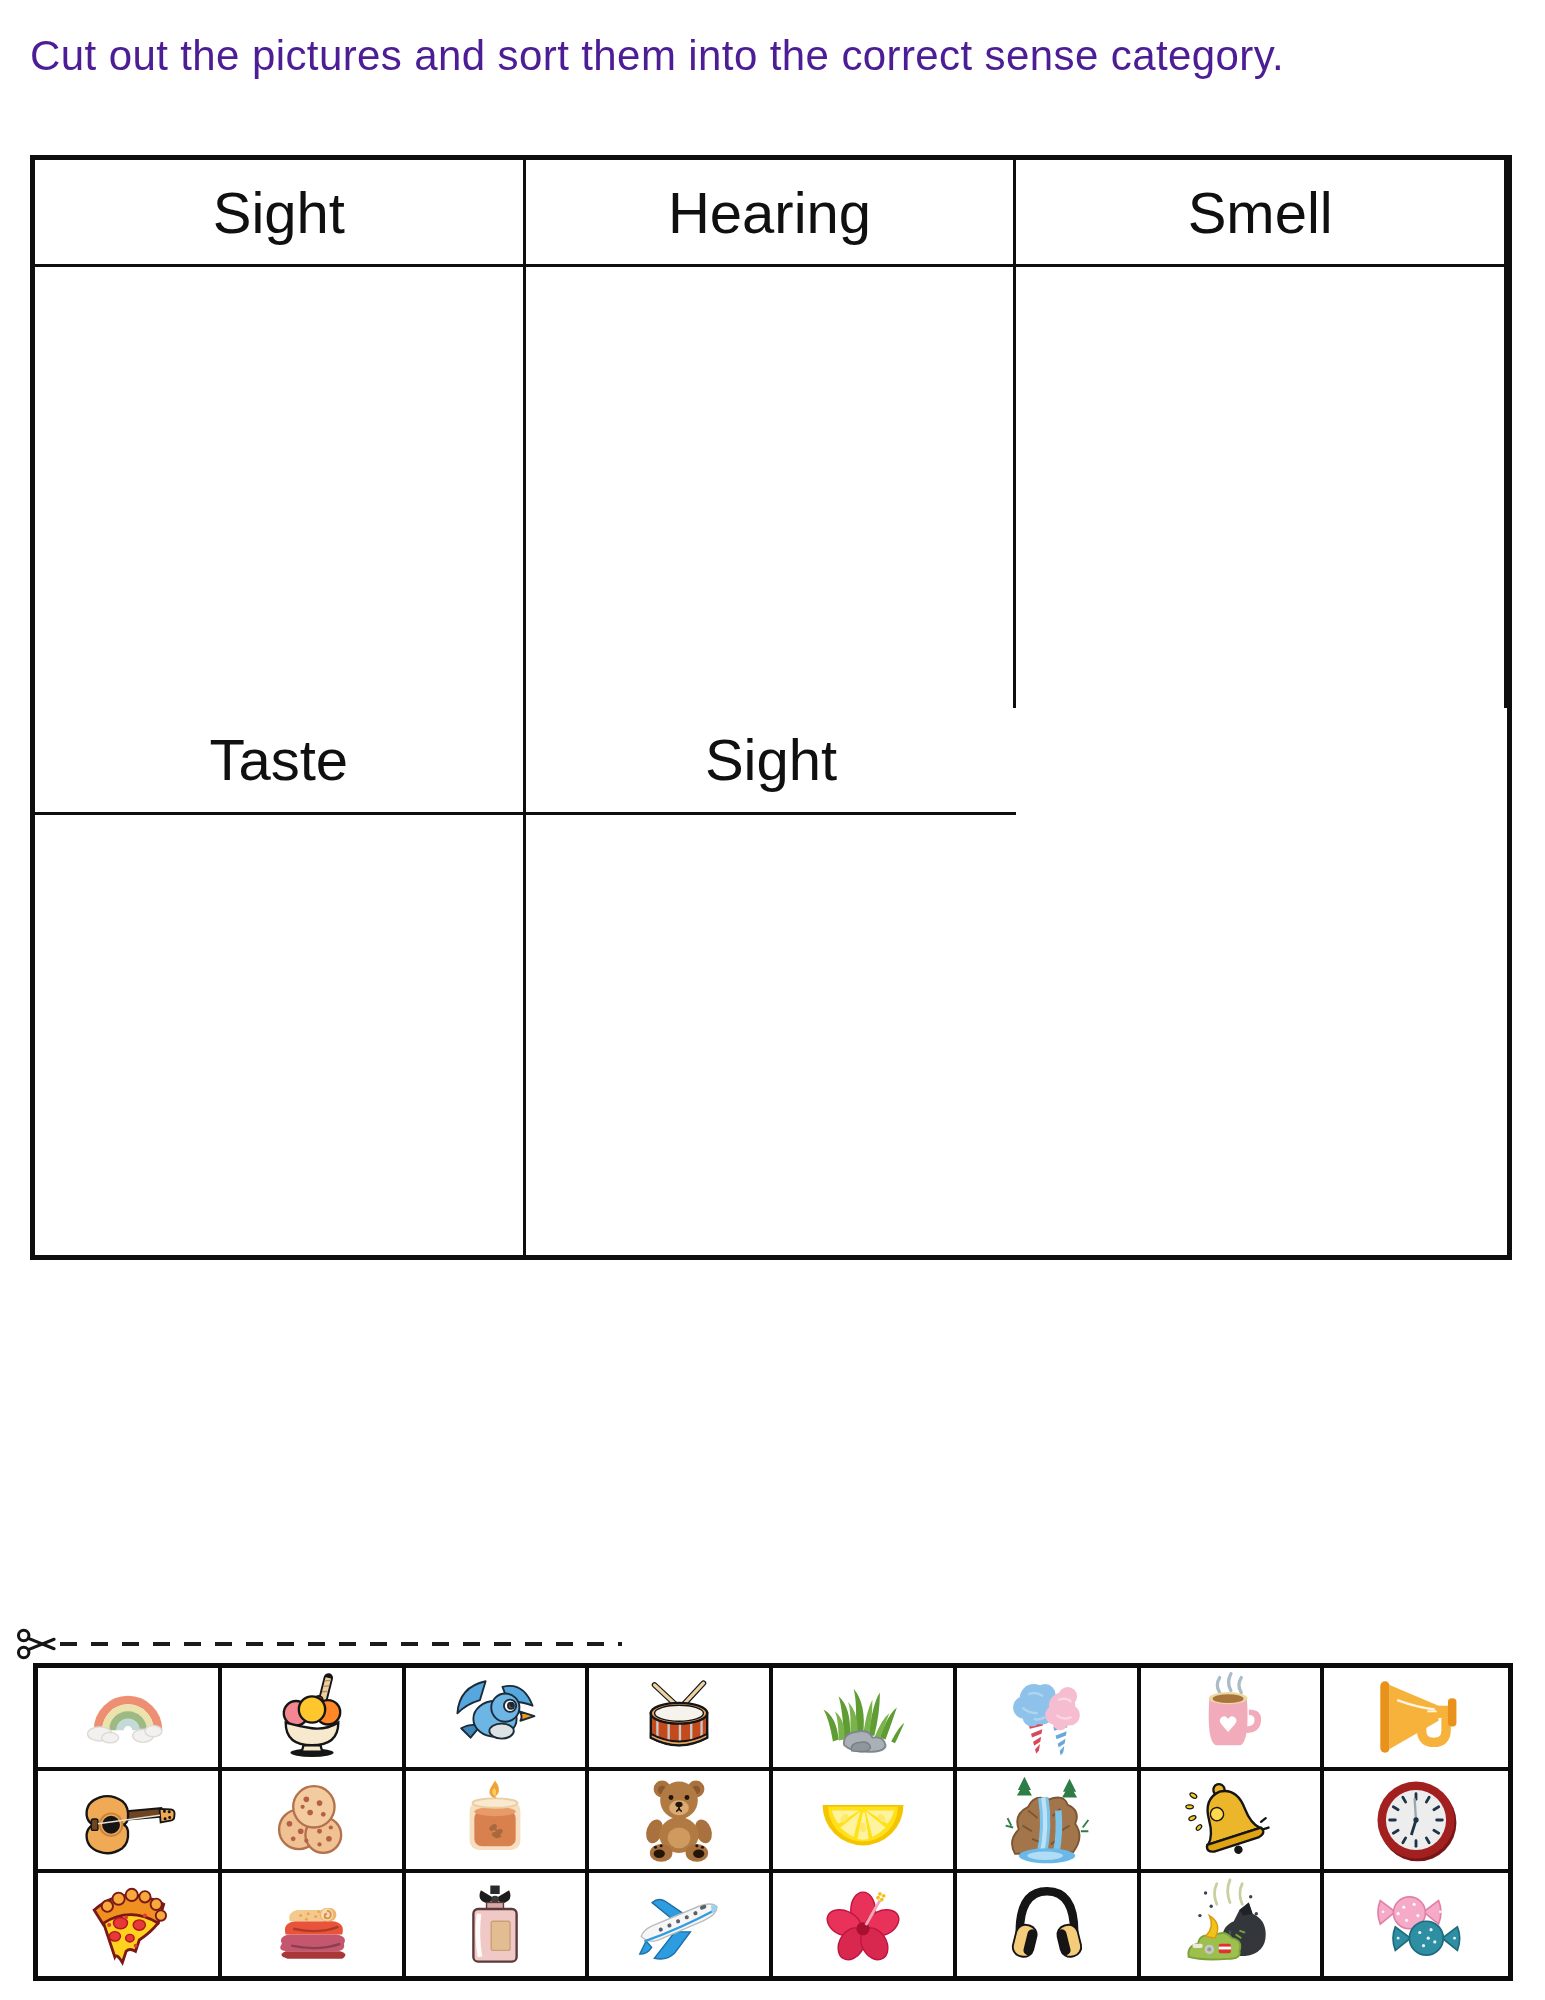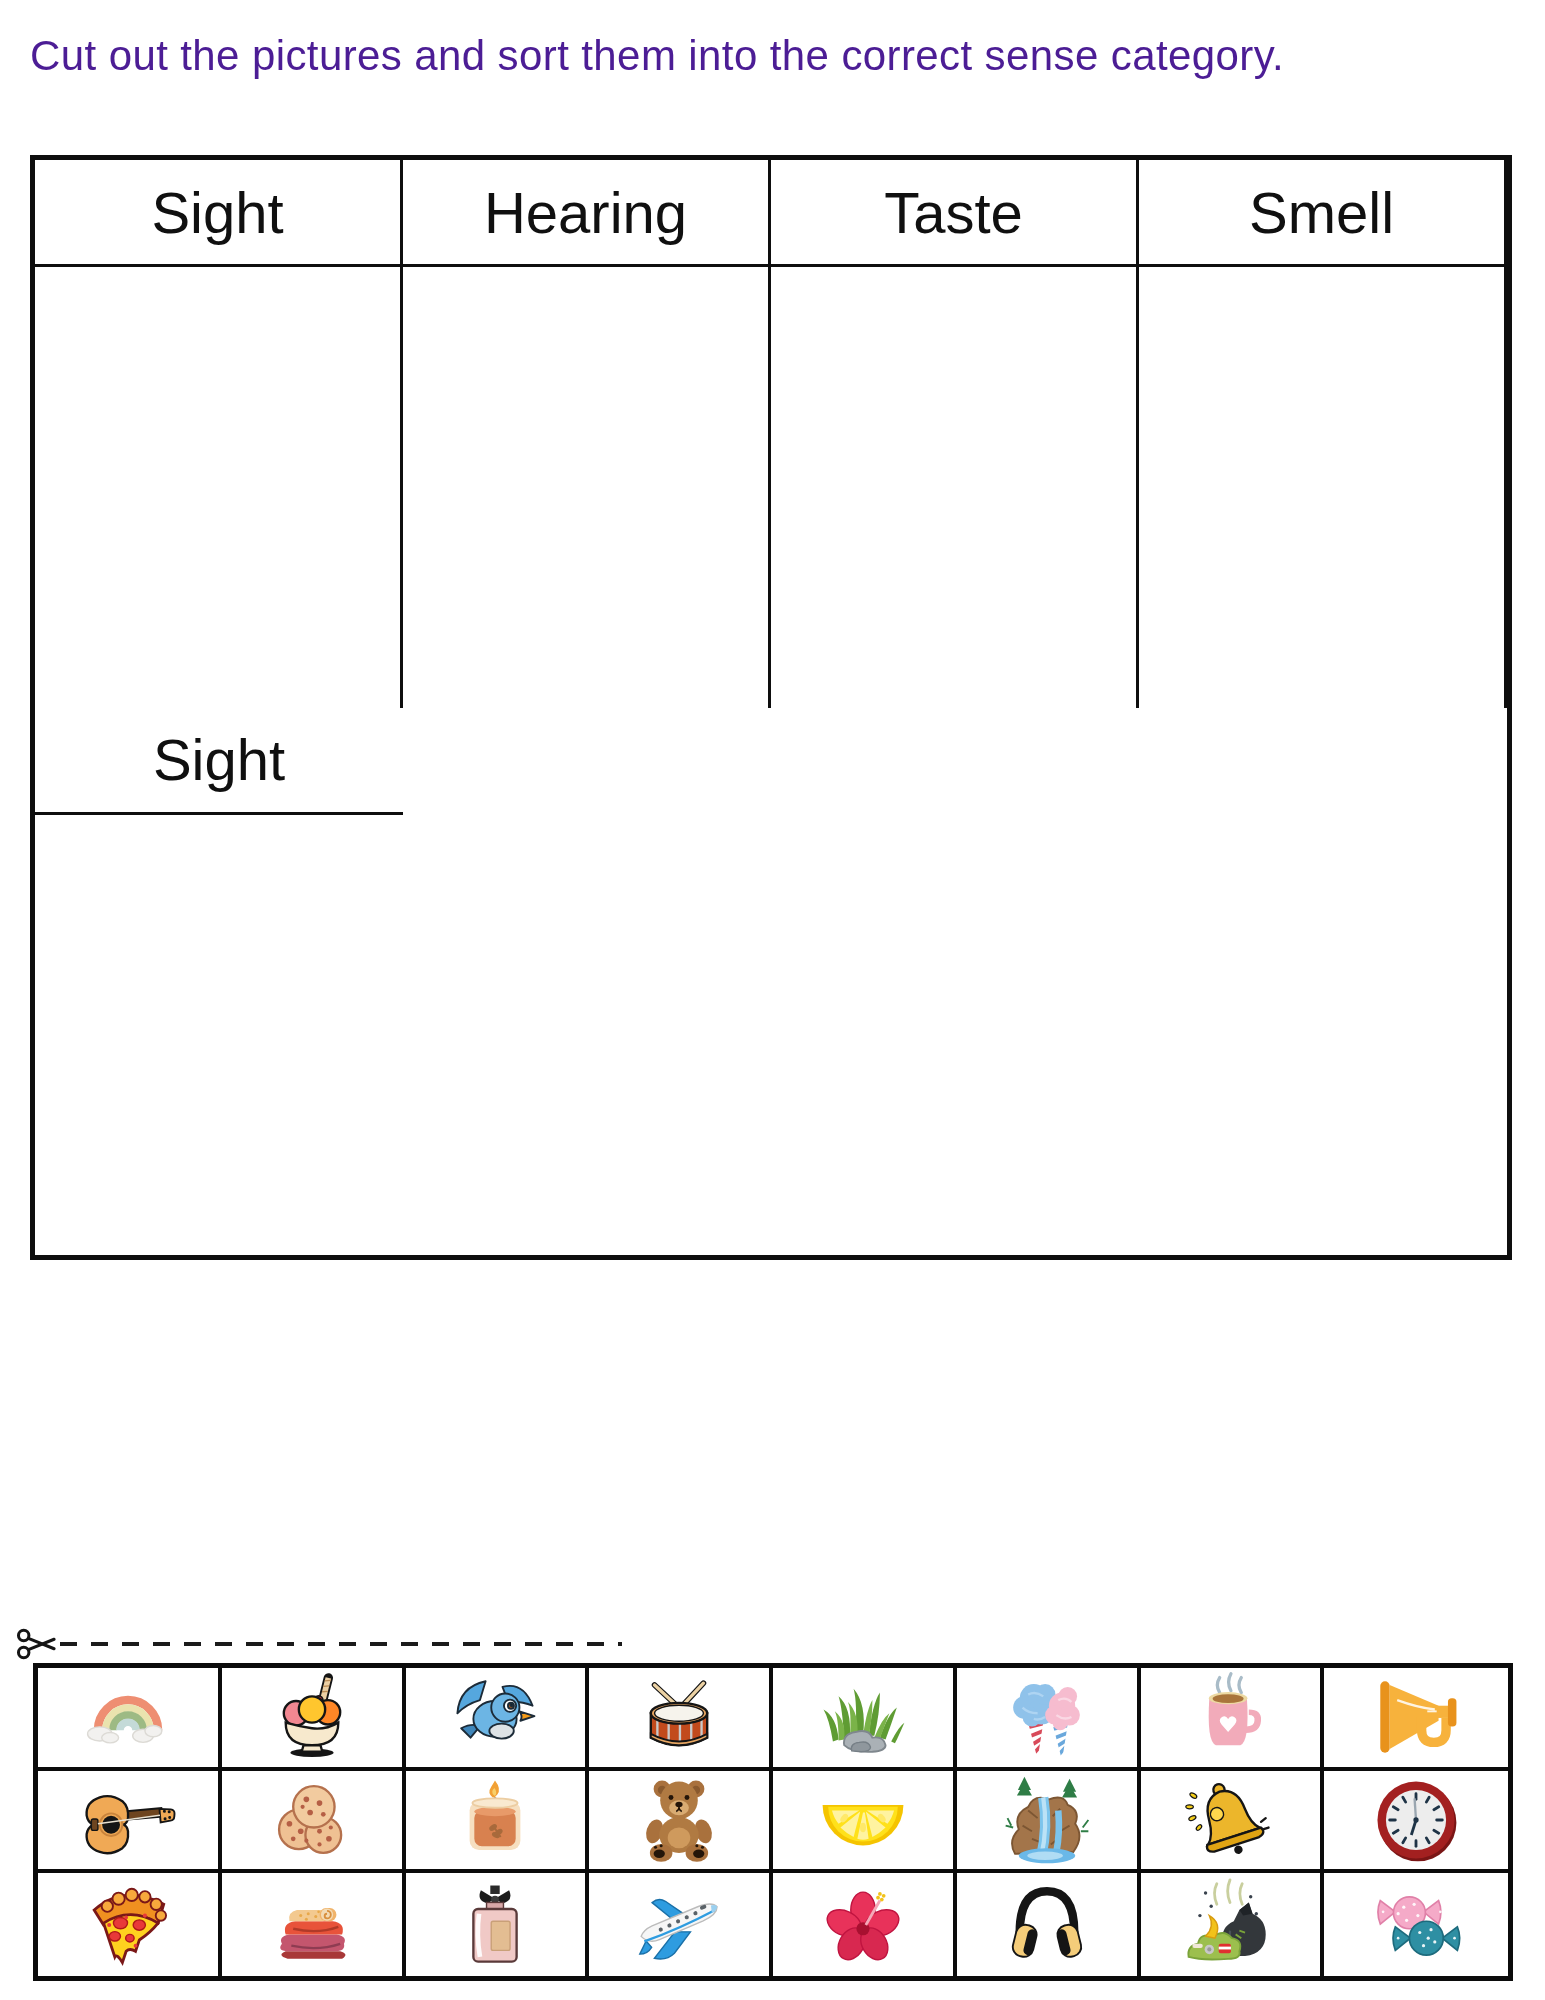--- a/index.html
+++ b/index.html
@@ -3,21 +3,21 @@
 <meta charset="utf-8">
 <style>
   html,body{margin:0;padding:0}
   body{width:1545px;height:2000px;background:#ffffff;position:relative;
        font-family:"Liberation Sans","DejaVu Sans",sans-serif;}
   .page{position:absolute;inset:0;background:#fff;overflow:hidden}
   .title{position:absolute;left:30px;top:32px;font-size:42px;color:#4c1d95;
          letter-spacing:.4px;white-space:nowrap}
   .sense-table{position:absolute;left:30px;top:155px;width:1482px;height:1105px;
          border:5px solid #0e0e0e;box-sizing:border-box;display:grid;
-         grid-template-columns:repeat(4,1fr);background:#fff}
+         grid-template-columns:repeat(3,1fr);background:#fff}
   .col{border-right:3px solid #0e0e0e;display:flex;flex-direction:column;min-width:0}
   .col:last-child{border-right:none}
   .col-header{height:104px;border-bottom:3px solid #0e0e0e;display:flex;
          align-items:center;justify-content:center;font-size:58px;color:#101010}
   .col-body{flex:1}
   .cut-row{position:absolute;left:16px;top:1622px;width:606px;height:44px;
          display:flex;align-items:center}
   .dashes{flex:1;height:4px;margin-left:2px;
          background:repeating-linear-gradient(90deg,#1b1b1b 0 17px,transparent 17px 31px)}
   .picture-grid{position:absolute;left:33px;top:1663px;width:1480px;height:318px;
@@ -38,25 +38,25 @@
   <div class="sense-table">
       <div class="col">
         <div class="col-header">Sight</div>
         <div class="col-body"></div>
       </div>
       <div class="col">
         <div class="col-header">Hearing</div>
         <div class="col-body"></div>
       </div>
       <div class="col">
+        <div class="col-header">Smell</div>
+        <div class="col-body"></div>
+      </div>
+      <div class="col">
         <div class="col-header">Taste</div>
-        <div class="col-body"></div>
-      </div>
-      <div class="col">
-        <div class="col-header">Smell</div>
         <div class="col-body"></div>
       </div>
       <div class="col">
         <div class="col-header">Sight</div>
         <div class="col-body"></div>
       </div>
     </div>
 
   <div class="cut-row">
     <svg viewBox="0 0 44 40" width="42" height="38">

